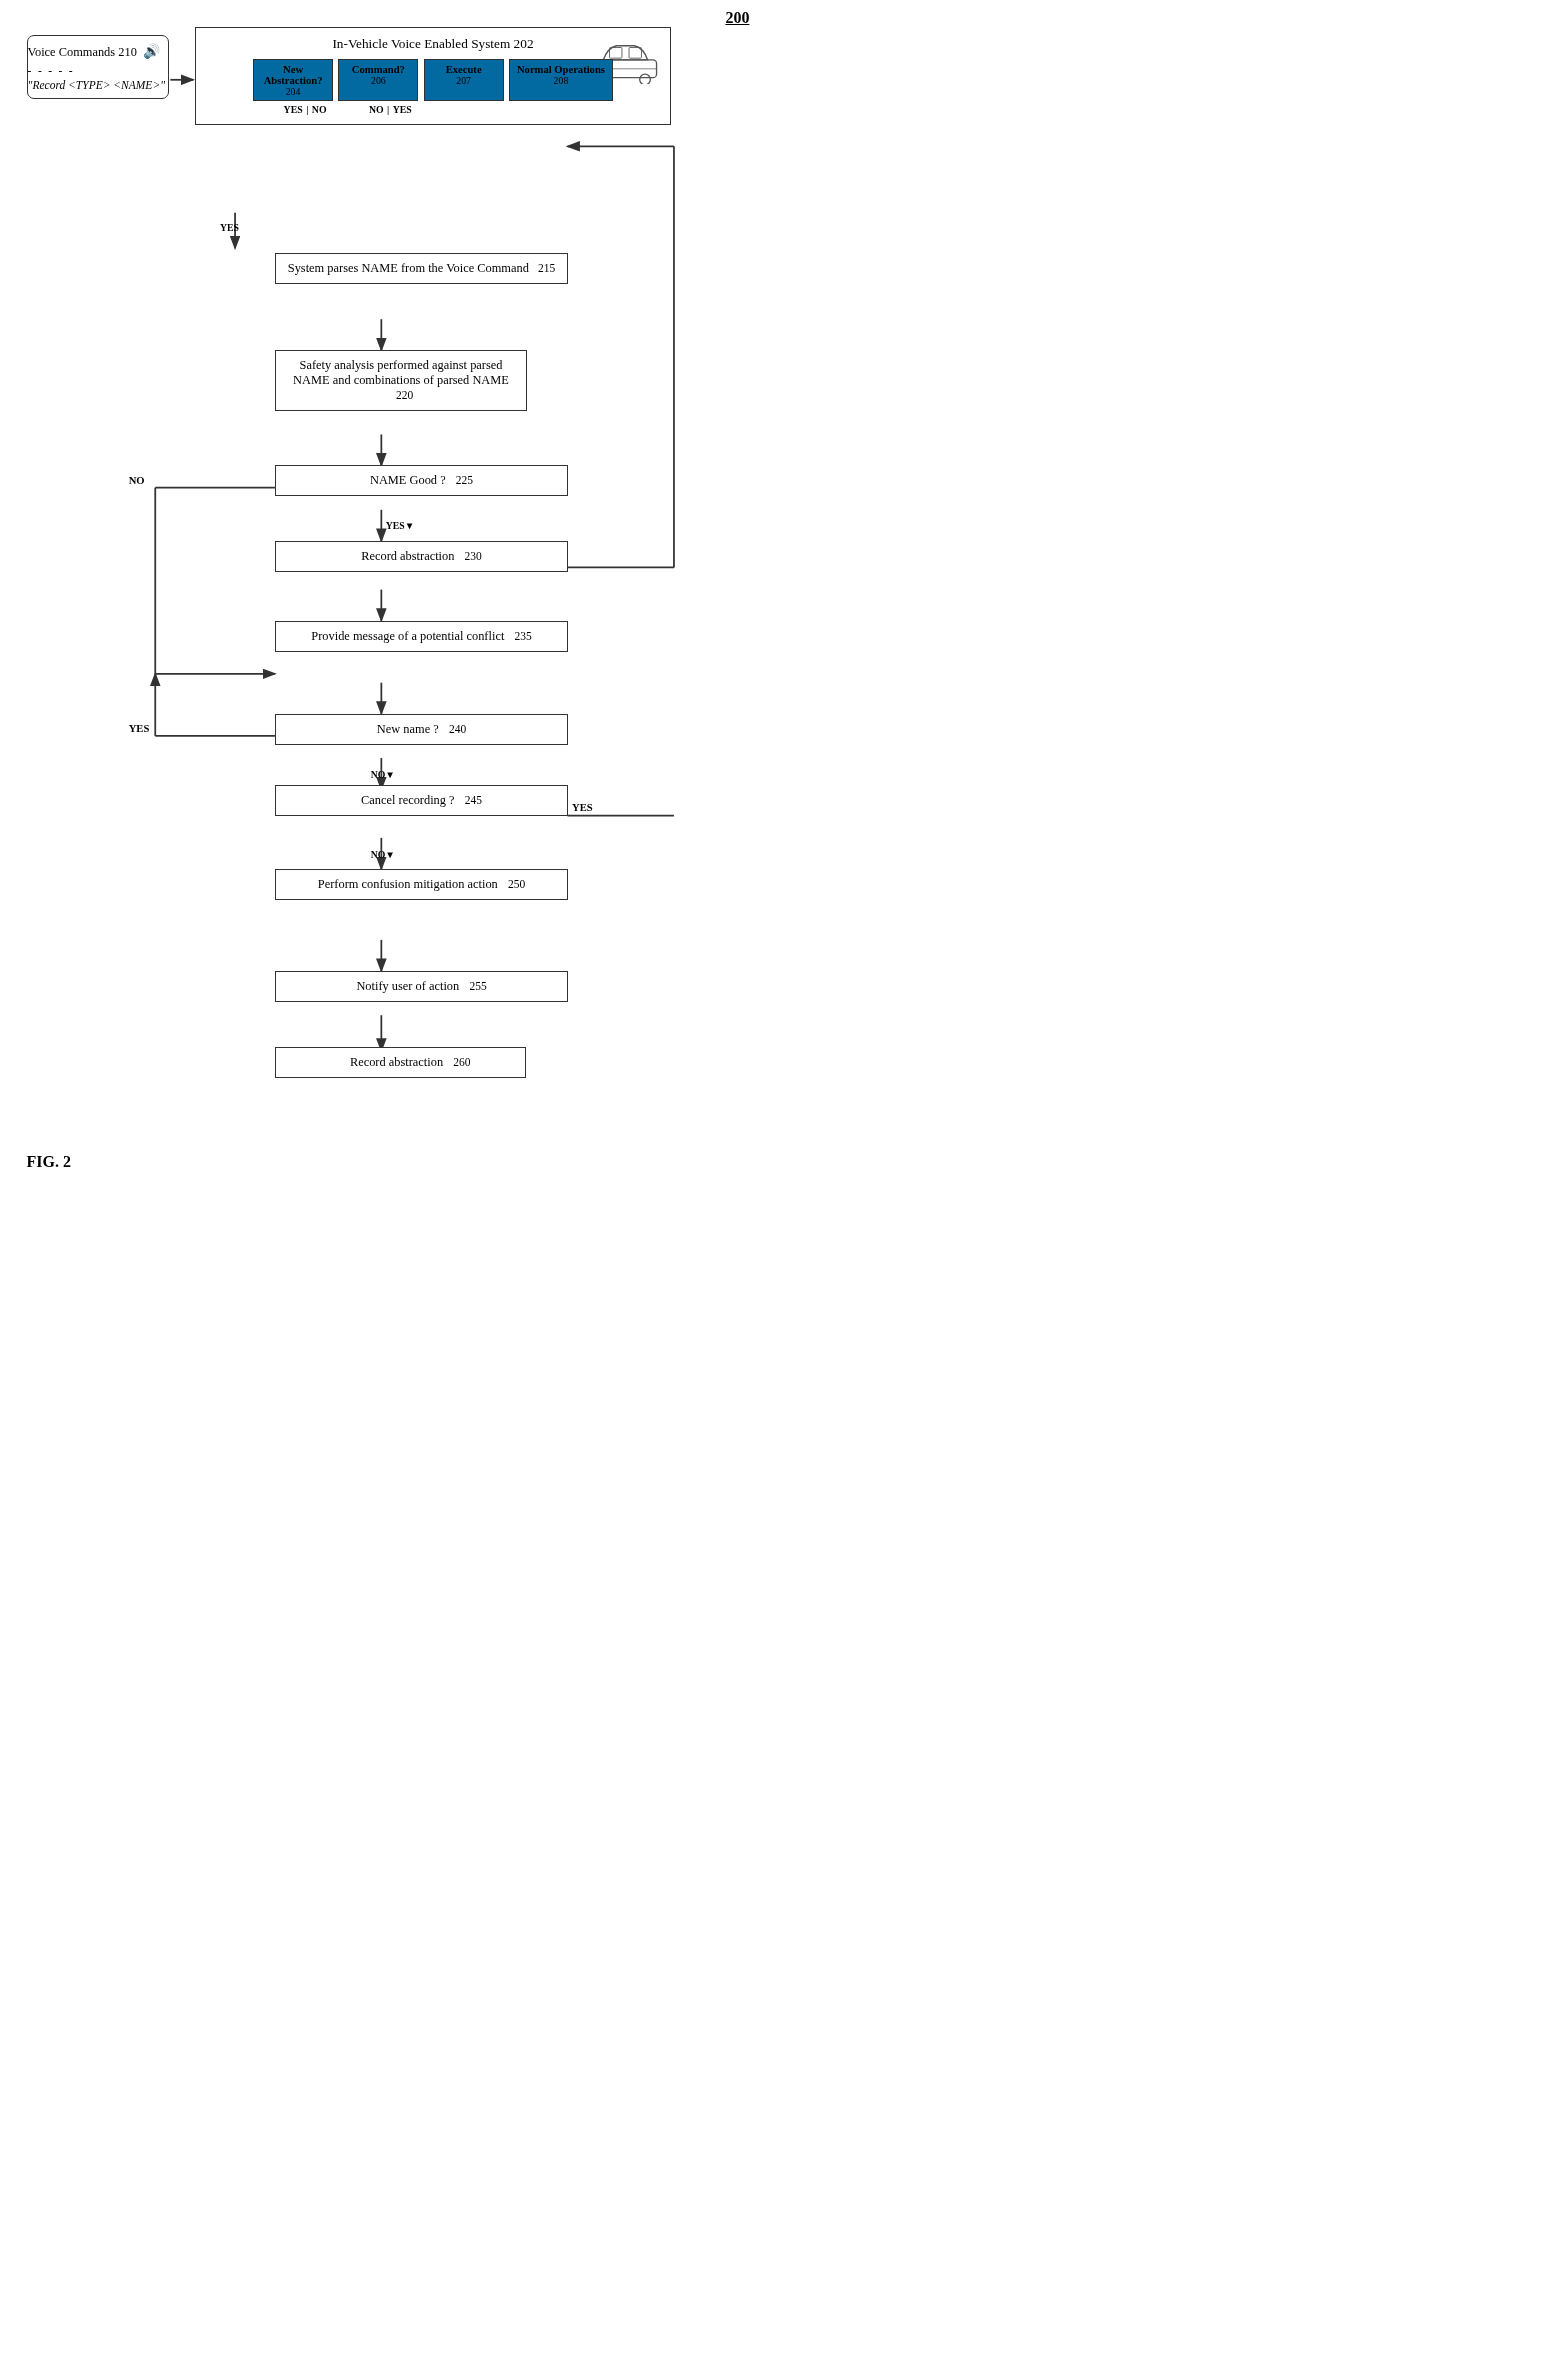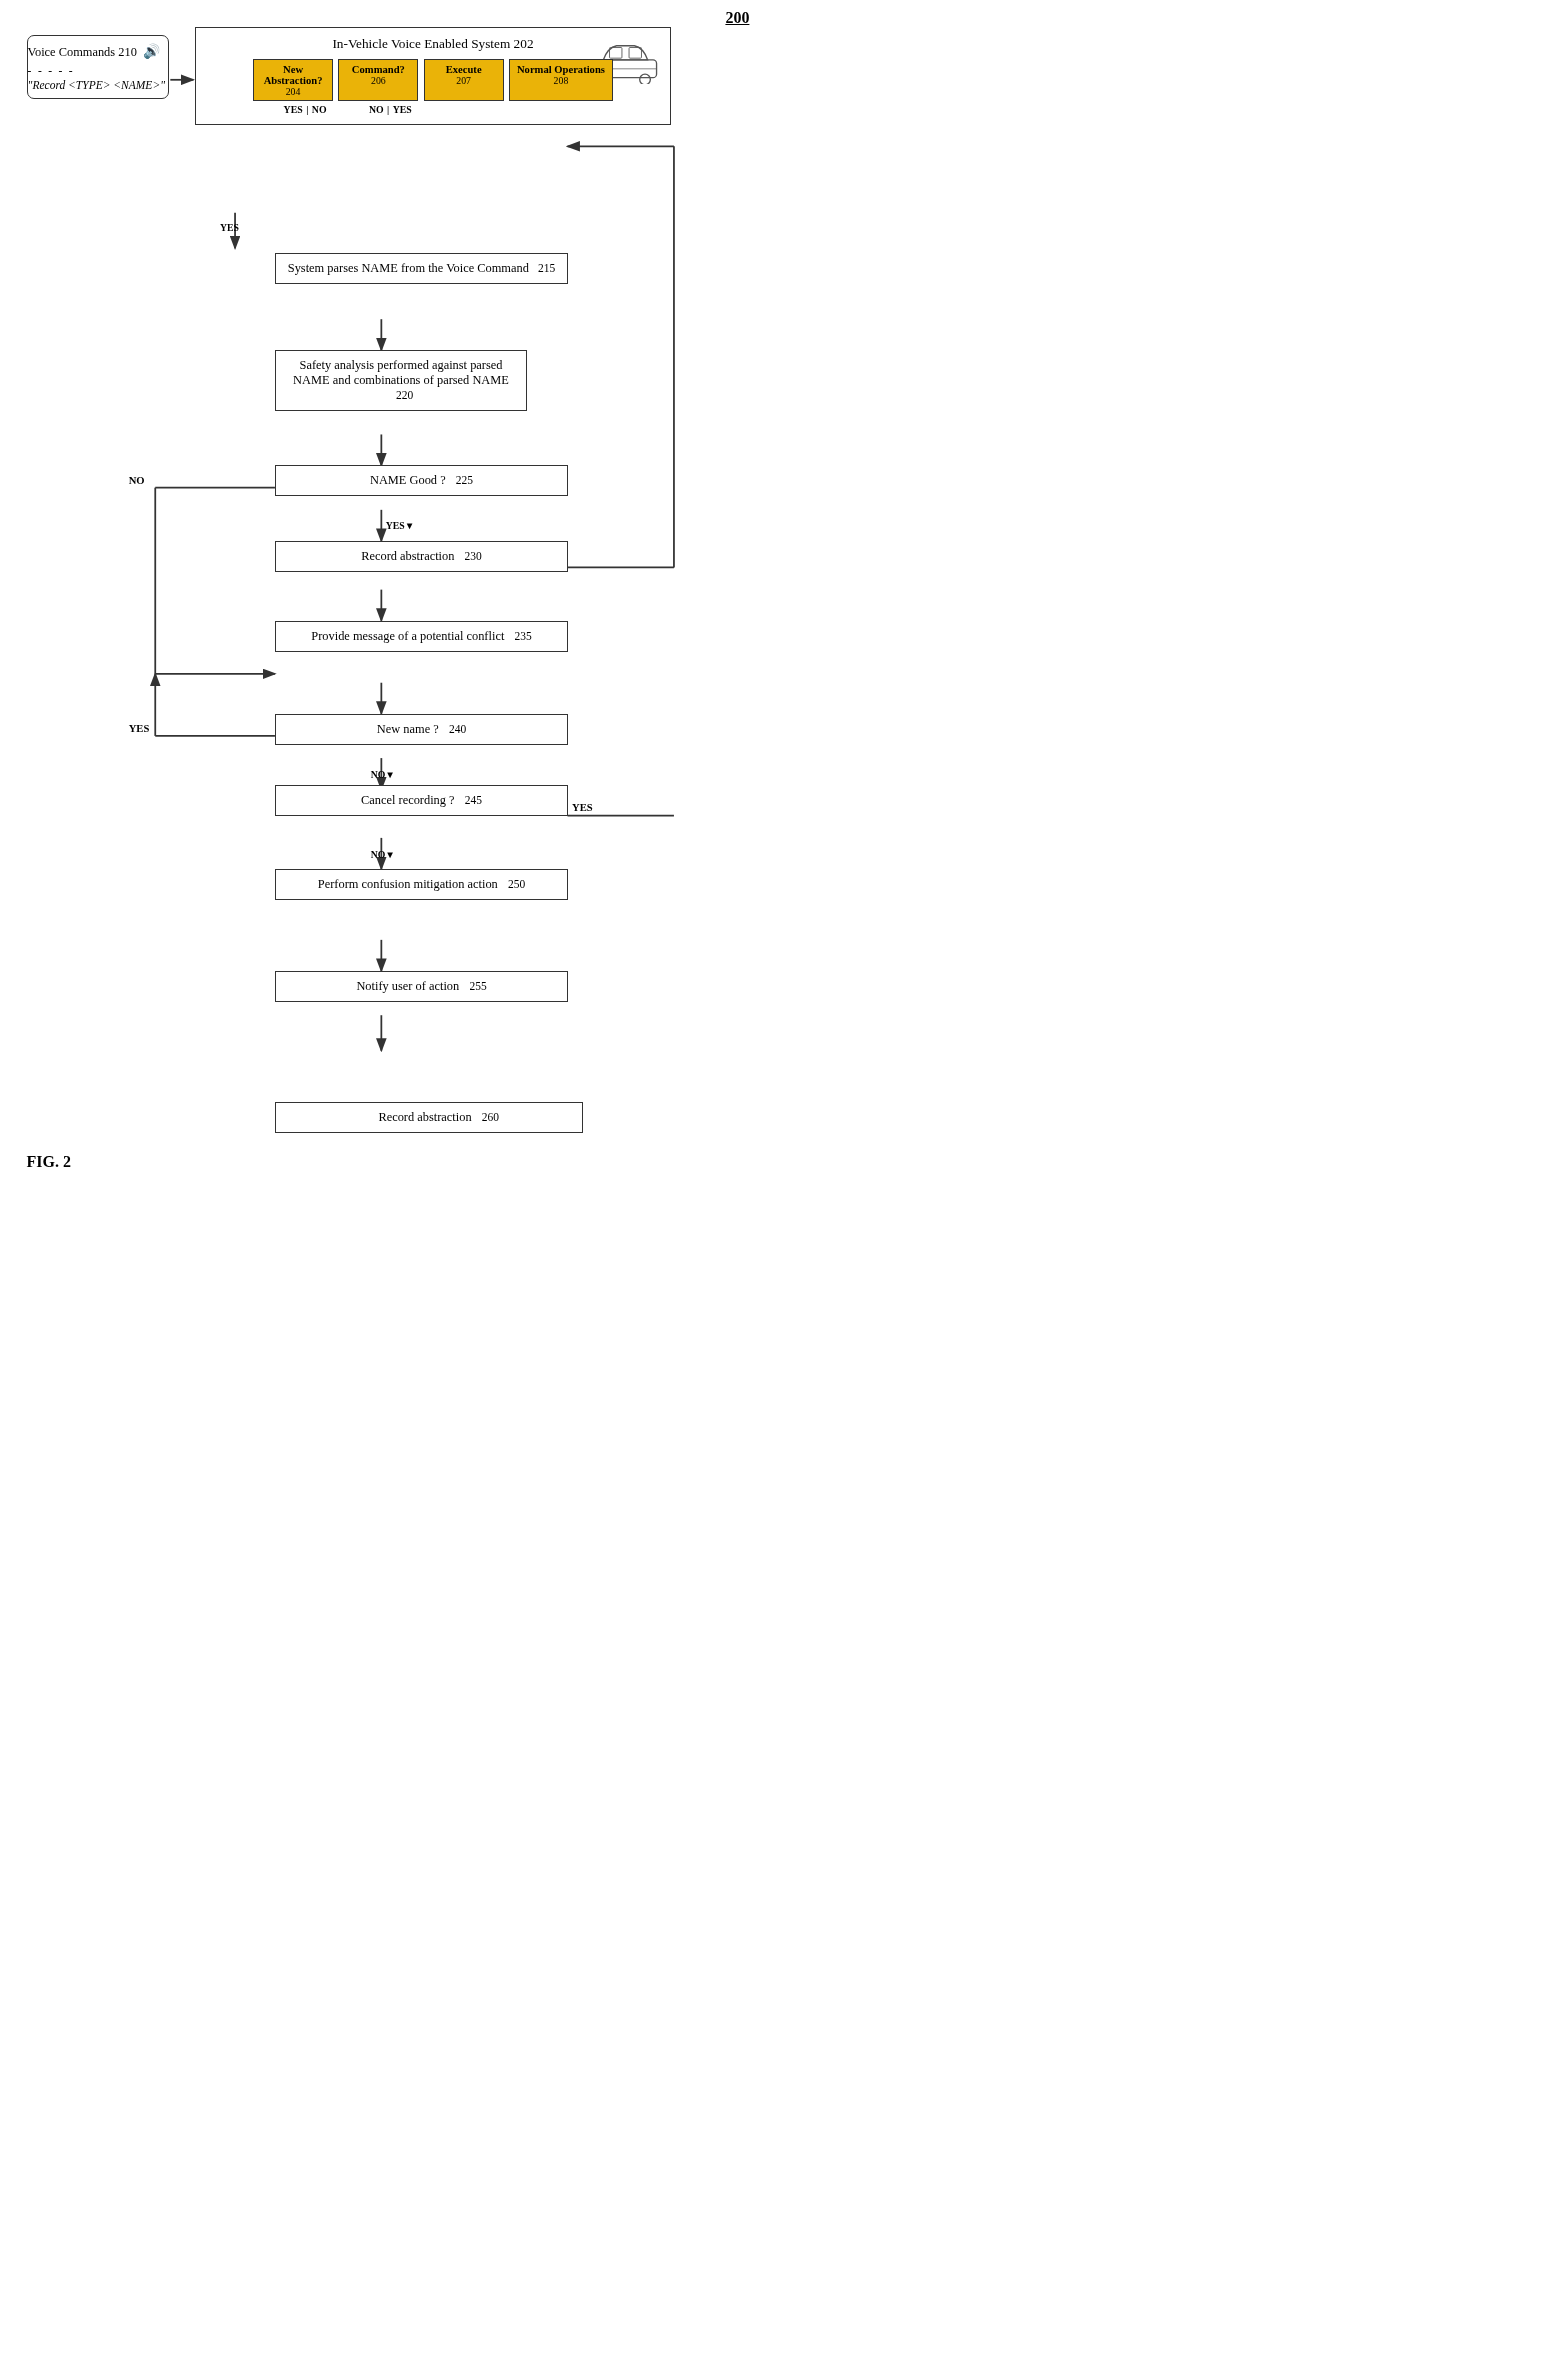--- a/index.html
+++ b/index.html
@@ -90,21 +90,21 @@
       justify-content: center;
       margin-top: 3.5px;
       position: relative;
     }
     .sub-box {
       border: 1.3px solid #333;
       padding: 3.5px 7px;
       font-size: 10.6px;
       text-align: center;
       min-width: 80px;
-      background: #eab308;
+      background: #0369a1;
       position: relative;
     }
     .sub-box-label {
       font-weight: bold;
     }
 
     
     .flow-box {
       position: absolute;
       border: 1.3px solid #333;
@@ -288,21 +288,21 @@
   <div class="flow-box" style="left: 275px; top: 869px; width: 293px;">
     <span>Perform confusion mitigation action</span>
     <span style="margin-left:7px; font-size:11.5px;">250</span>
   </div>
 
   <div class="flow-box" style="left: 275px; top: 971px; width: 293px; font-family: Liberation Serif, serif;">
     <span>Notify user of action</span>
     <span style="margin-left:7px; font-size:11.5px;">255</span>
   </div>
 
-  <div class="flow-box" style="left: 275px; top: 1102px; width: 308px; padding-left: 30px;">
+  <div class="flow-box" style="left: 275px; top: 1047px; width: 251px; padding-left: 30px;">
     <span>Record abstraction</span>
     <span style="margin-left:7px; font-size:11.5px;">260</span>
   </div>
 
   <div class="fig-label">FIG. 2</div>
 
 </div>
 
 
 </body></html>

